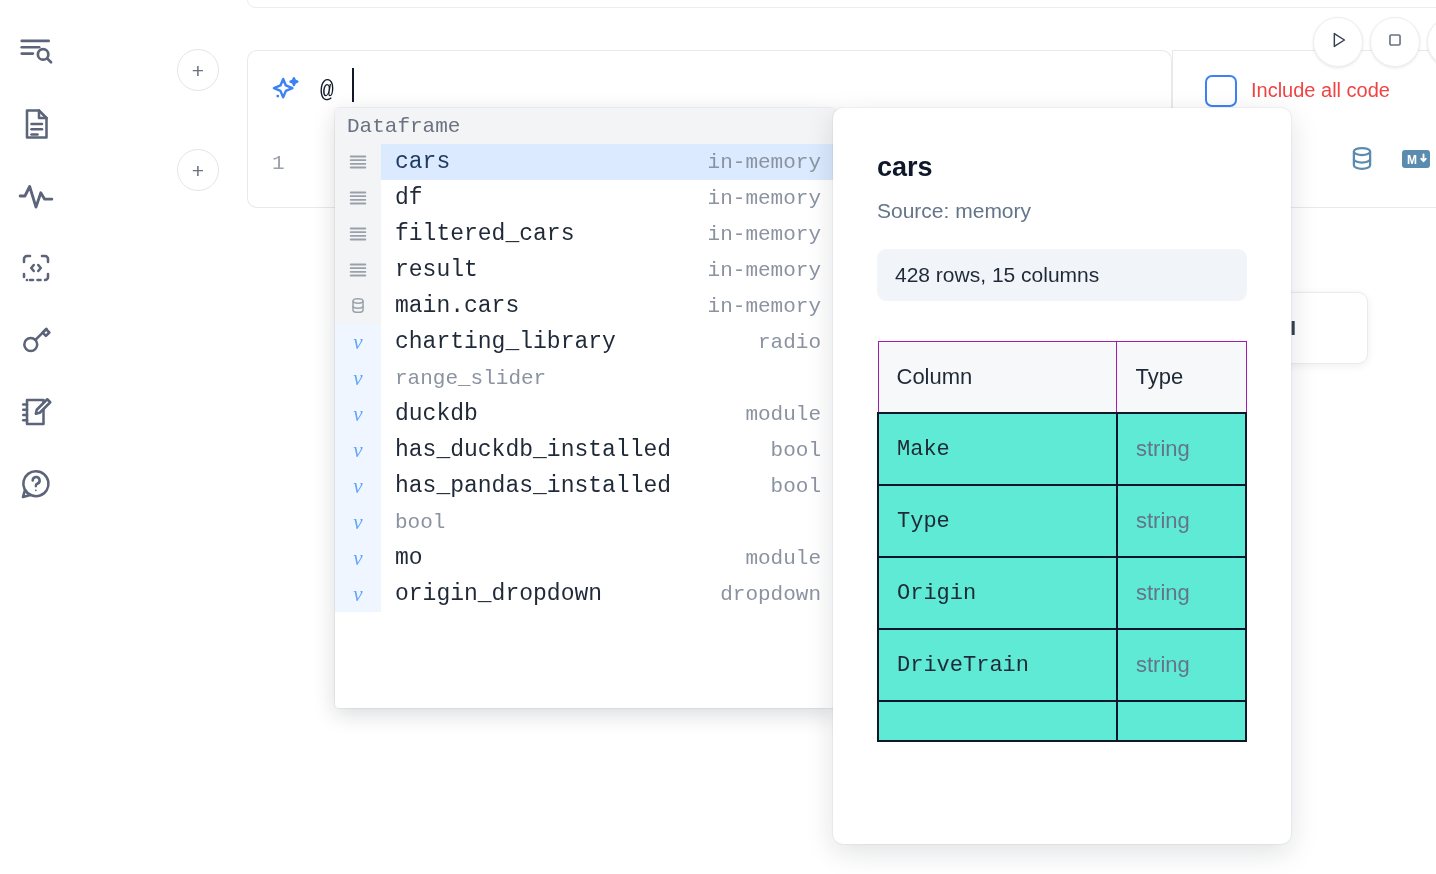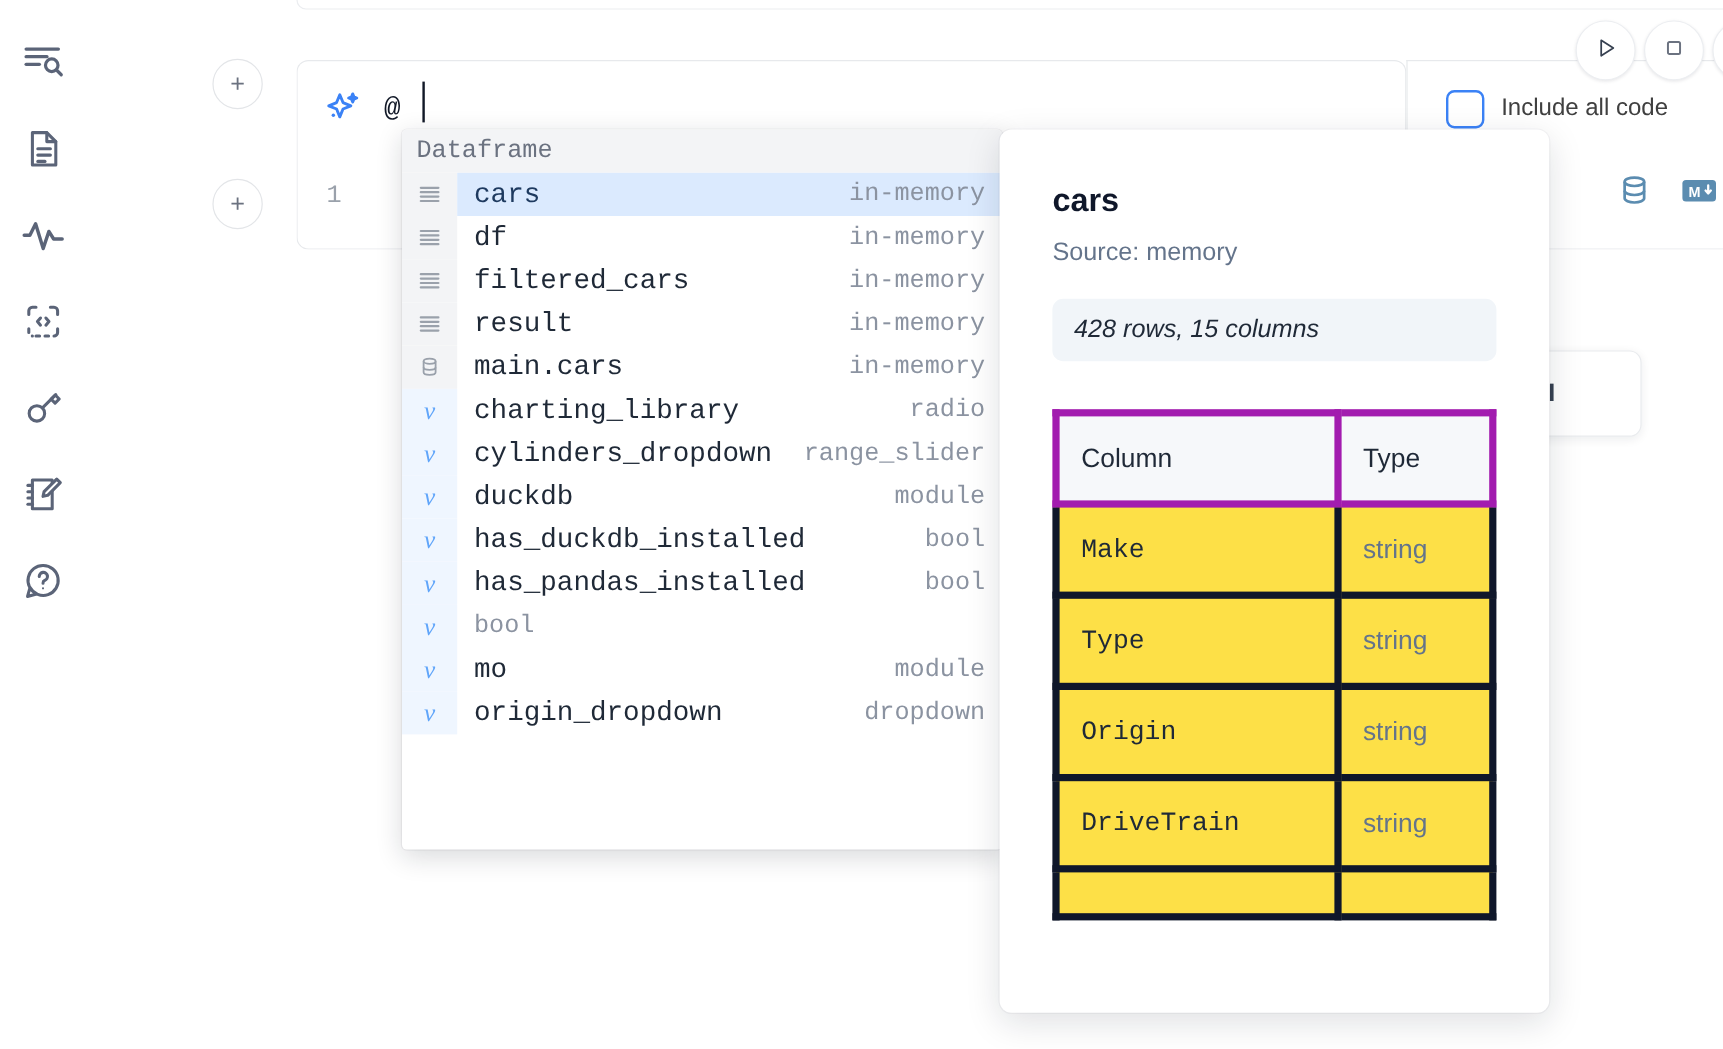--- a/index.html
+++ b/index.html
@@ -67,21 +67,21 @@
     position: absolute; left: 1172px; top: 50px; width: 284px; height: 80px;
     border-left: 1px solid #e7e9ec; border-top: 1px solid #e7e9ec;
     background: #ffffff;
     display: flex; align-items: center; padding-left: 32px;
   }
   .checkbox-box {
     width: 32px; height: 32px; border: 2px solid #3b82f6; border-radius: 7px;
     background: #ffffff; cursor: pointer; flex: none;
   }
   .checkbox-label {
-    margin-left: 14px; font-size: 20px; color: #404040; white-space: nowrap;
+    margin-left: 14px; font-size: 20px; color: #ef4444; white-space: nowrap;
   }
 
   
   .circ-btn {
     position: absolute; width: 50px; height: 50px; border-radius: 50%;
     background: #ffffff; border: 1px solid #eceef1;
     box-shadow: 0 1px 3px rgba(16,24,40,.10);
     display: flex; align-items: center; justify-content: center; cursor: pointer;
   }
   #run-btn { left: 1313px; top: 17px; }
@@ -154,30 +154,30 @@
     position: absolute; left: 833px; top: 108px; width: 458px; height: 736px;
     background: #ffffff; border-radius: 10px;
     box-shadow: 0 8px 28px rgba(16,24,40,.13), 0 0 0 1px rgba(16,24,40,.04);
     overflow: hidden;
   }
   .doc-inner { padding: 44px 44px 0 44px; }
   .doc-title { font-size: 27px; font-weight: 700; color: #0f172a; margin: 0 0 16px 0; }
   .doc-source { font-size: 21px; color: #64748b; margin: 0 0 26px 0; }
   .doc-stat {
     background: #f1f5f9; border-radius: 9px; padding: 14px 18px;
-    font-size: 21px; color: #1f2937; margin-bottom: 40px; font-style: italic;
+    font-size: 21px; color: #1f2937; margin-bottom: 40px;
   }
   .doc-table { width: 100%; border-collapse: collapse; }
   .doc-table th {
     background: #f6f8fa; text-align: left;
     font-size: 22px; font-weight: 400; color: #1f2937;
-    padding: 22px 18px; border: 6px solid #a21caf;
+    padding: 22px 18px; border: 1px solid #a21caf;
   }
   .doc-table td {
-    padding: 22px 18px; border: 6px solid #0f172a; background: #fde047;
+    padding: 22px 18px; border: 2px solid #0f172a; background: #5eead4;
     font-size: 22px;
   }
   .doc-table td.colname { font-family: "Liberation Mono", monospace; color: #1f2937; }
   .doc-table td.coltype { color: #64748b; }
   .doc-table td.empty { height: 40px; padding: 0; }
 </style>
 </head>
 <body>
 
 <div id="root">
@@ -398,21 +398,20 @@
         <div class="ac-row var">
           <div class="ac-gutter">v</div>
           <div class="ac-name-wrap">
             <span class="ac-name">charting_library</span>
             <span class="ac-type">radio</span>
           </div>
         </div>
         <div class="ac-row var">
           <div class="ac-gutter">v</div>
           <div class="ac-name-wrap">
-            <span class="ac-name">cylinders_dropdown</span>
             <span class="ac-type">range_slider</span>
           </div>
         </div>
         <div class="ac-row var">
           <div class="ac-gutter">v</div>
           <div class="ac-name-wrap">
             <span class="ac-name">duckdb</span>
             <span class="ac-type">module</span>
           </div>
         </div>

